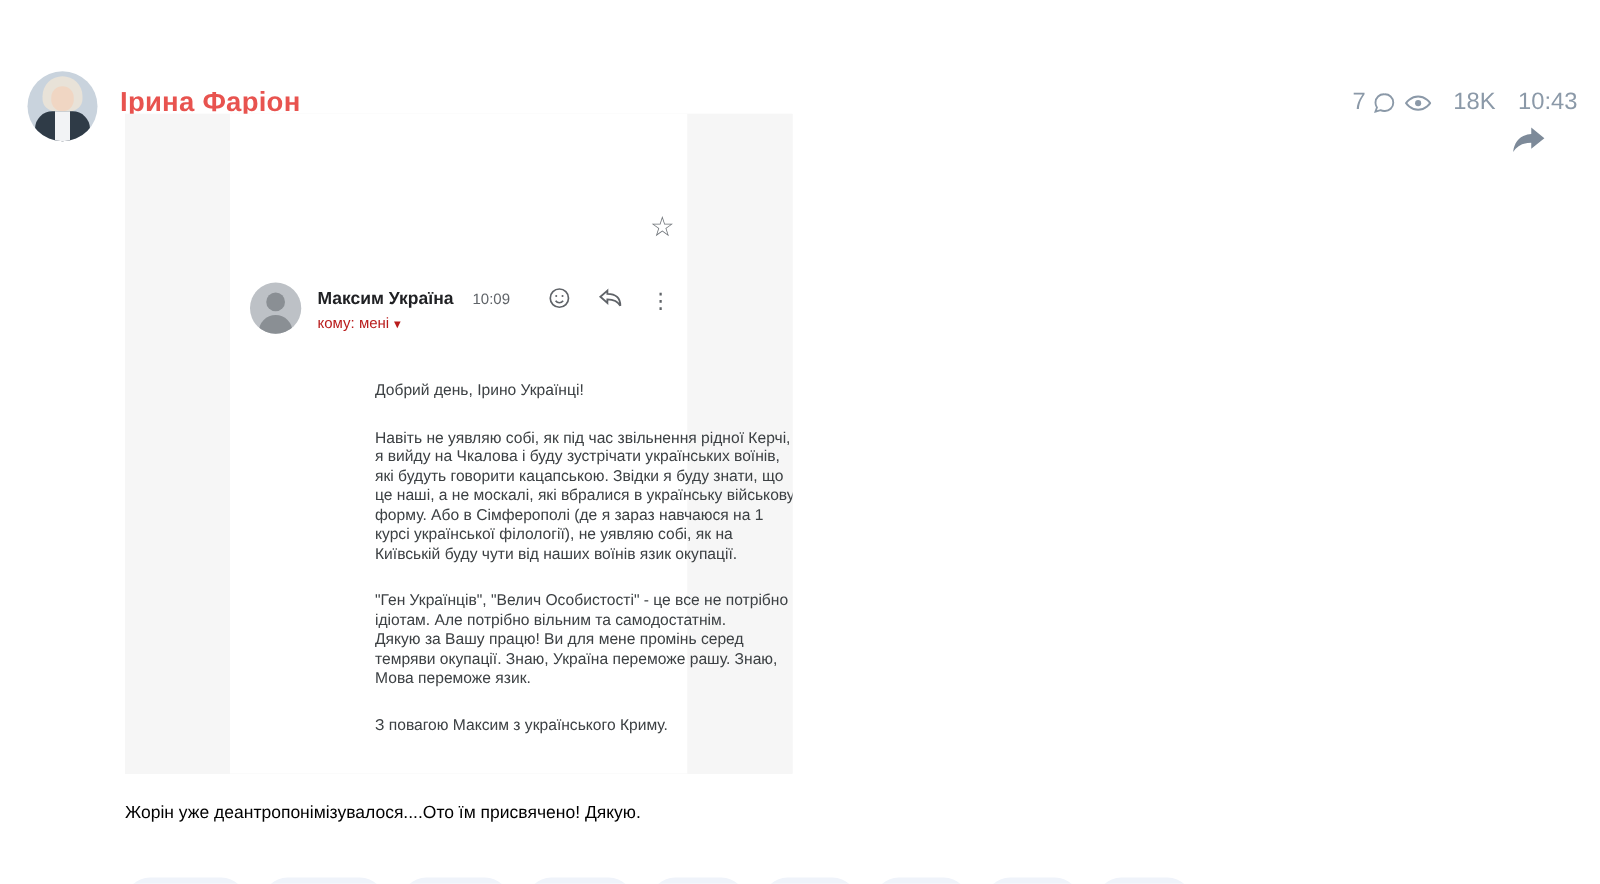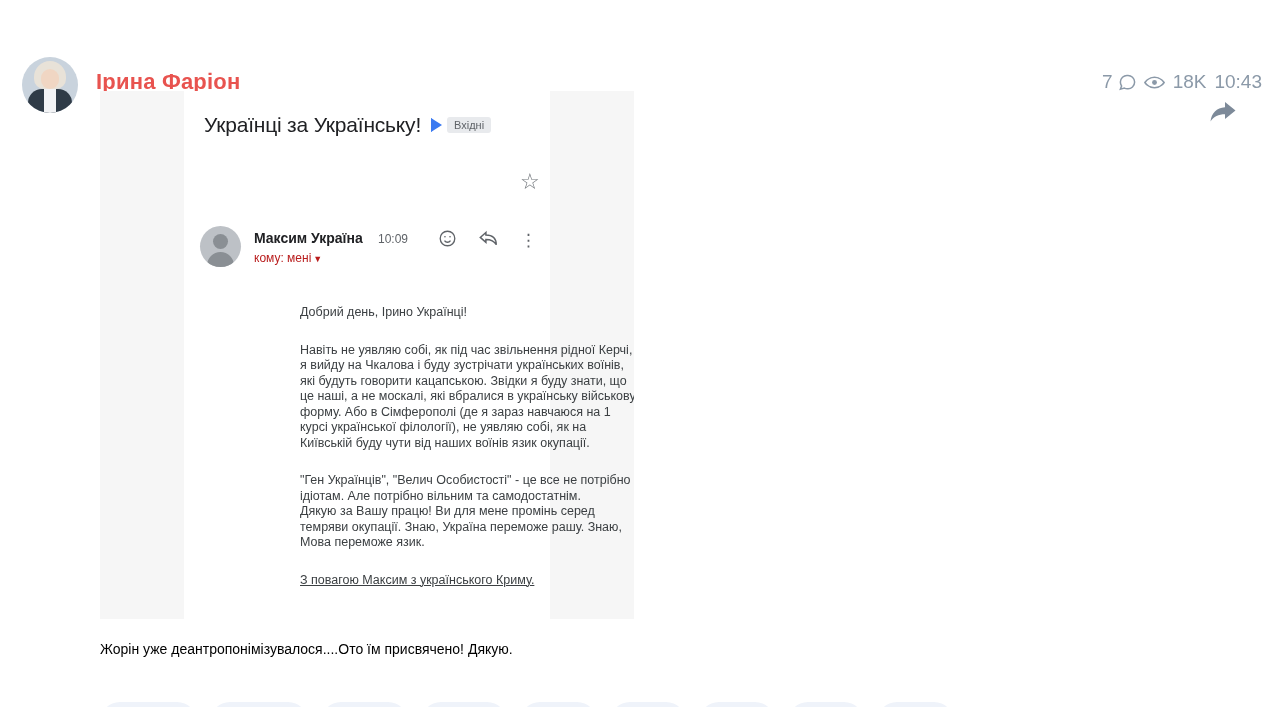--- a/index.html
+++ b/index.html
@@ -89,21 +89,21 @@
     font-size: 19px;
   }
   .meta .comments {
     display: flex;
     align-items: center;
     gap: 5px;
   }
   .meta .views {
     display: flex;
     align-items: center;
-    gap: 8px;
+    gap: 18px;
     text-align: right;
   }
   .meta svg { display: block; }
 
   .share-btn {
     position: absolute;
     right: 42px;
     top: 58px;
     color: #7d8a99;
   }
@@ -255,21 +255,21 @@
   .mail-body {
     position: absolute;
     left: 200px;
     top: 214px;
     width: 340px;
     font-size: 12.5px;
     line-height: 15.5px;
     color: #3c4043;
   }
   .mail-body p { margin: 0 0 22px 0; }
-  .mail-body p:last-child { margin-bottom: 0; text-decoration: underline; }
+  .mail-body p:last-child { margin-bottom: 0; }
 
   
   .caption {
     position: absolute;
     left: 100px;
     top: 594px;
     width: 640px;
     font-size: 14px;
     line-height: 28px;
     color: #000000;
@@ -336,27 +336,20 @@
     <svg width="30" height="26" viewBox="0 0 30 26" fill="#7d8a99">
       <path d="M17 3v5.2C8.5 8.8 3.5 14 2.5 22.5c3.2-5 8-7.3 14.5-7.3V20l10.5-8.5L17 3z"></path>
     </svg>
   </div>
 
   <div class="shot">
     <div class="rail-left"></div>
     <div class="page"></div>
     <div class="rail-right"></div>
 
-    <div class="subject-row">
-      <span class="subject">Українці за Українську!</span>
-      <span class="label-chip">
-        <span class="arrow"></span>
-        <span class="chip">Вхідні</span>
-      </span>
-    </div>
     <div class="star">☆</div>
 
     <div class="sender-block">
       <div class="sender-avatar">
         <div class="h"></div>
         <div class="b"></div>
       </div>
       <div class="sender-name">Максим Україна</div>
       <div class="sender-time">10:09</div>
       <div class="recipient">

